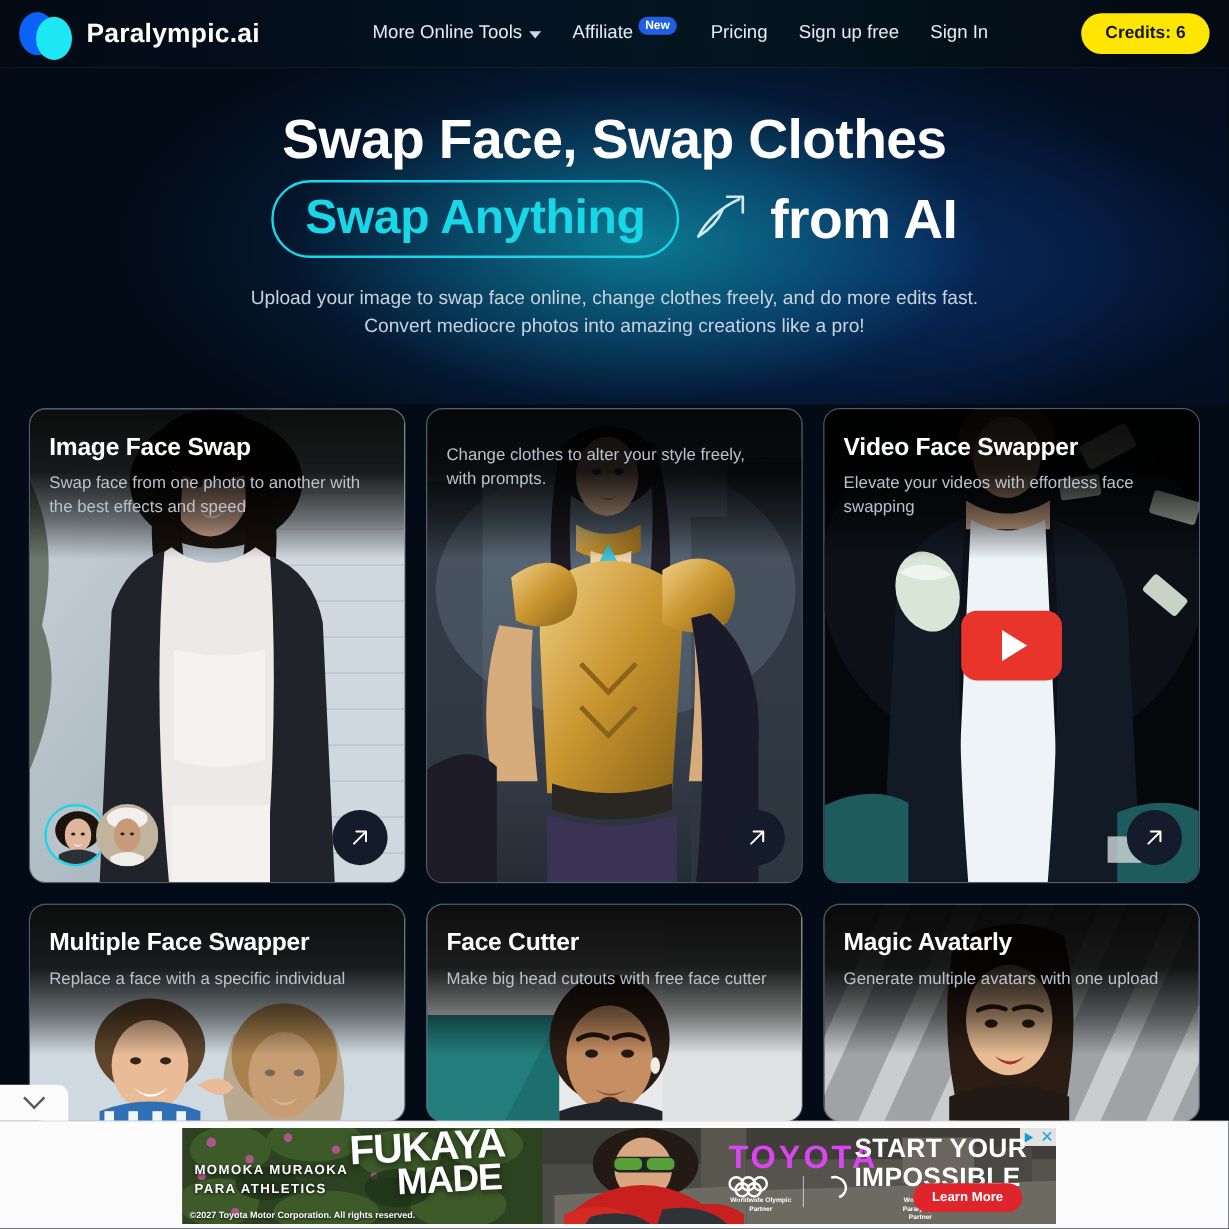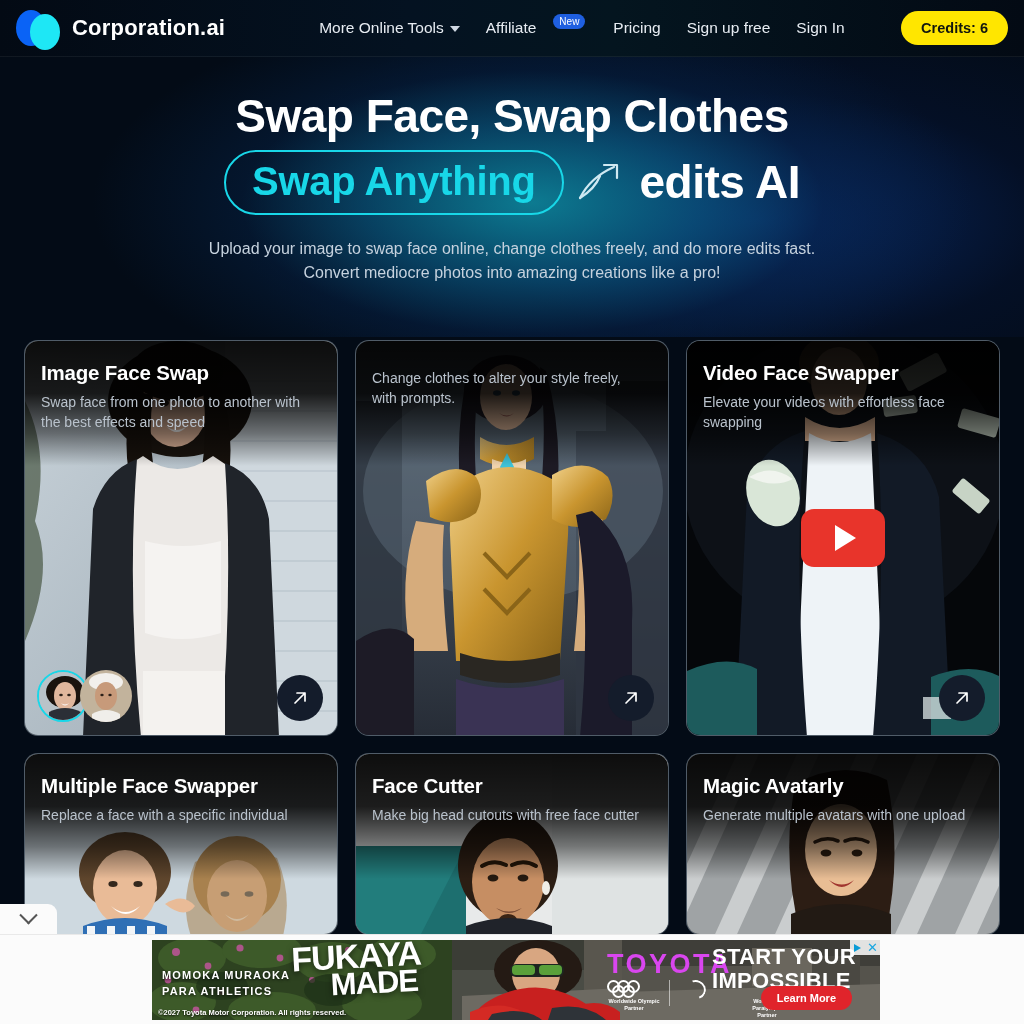--- a/index.html
+++ b/index.html
@@ -52,23 +52,23 @@
     white-space: nowrap;
   }
   .chev {
     width: 0; height: 0; position: relative; top: 1px;
     border-left: 5px solid transparent;
     border-right: 5px solid transparent;
     border-top: 6px solid #cfd8e3;
   }
   .new-badge {
     background: #1f5fe0; color: #fff;
-    font-size: 10px; font-weight: 400;
+    font-size: 10px; font-weight: 700;
     padding: 2px 6px; border-radius: 9px;
-    position: relative; top: -7px; left: -2px; margin-left: 13px;
+    position: relative; top: -7px; left: -2px;
   }
   #credits-btn {
     position: absolute; right: 16px; top: 11px;
     background: #ffe600; color: #11160f;
     font-size: 14.5px; font-weight: 700;
     padding: 9px 20px; border-radius: 20px;
     border: none; cursor: pointer;
     font-family: "Liberation Sans", sans-serif;
   }
 
@@ -293,21 +293,21 @@
 <body>
 
 <div id="page">
 
   <div id="header">
     <div class="brand">
       <div class="logo-mark">
         <div class="c1"></div>
           <div class="c2"></div>
       </div>
-      <div class="brand-name">Corporation.ai</div>
+      <div class="brand-name">Paralympic.ai</div>
     </div>
 
     <div id="nav">
       <div class="nav-link">
         <span>More Online Tools</span>
         <span class="chev"></span>
       </div>
       <div class="nav-link">
         <span>Affiliate</span>
         <span class="new-badge">New</span>
@@ -331,21 +331,21 @@
       <div class="h-line1">Swap Face, Swap Clothes</div>
       <div class="h-line2">
         <span class="pill">Swap Anything</span>
         <span class="swoosh">
           <svg width="56" height="42" viewBox="0 0 56 42" fill="none">
             <path d="M6 38 C12 26, 24 14, 40 7" stroke="#cfe9f2" stroke-width="2.2" stroke-linecap="round"></path>
             <path d="M6 38 C14 33, 22 26, 26 16" stroke="#cfe9f2" stroke-width="2.2" stroke-linecap="round"></path>
             <path d="M30 5 L43 5 L43 18" stroke="#cfe9f2" stroke-width="2.2" stroke-linecap="round" stroke-linejoin="round"></path>
           </svg>
         </span>
-        <span class="with-ai">edits AI</span>
+        <span class="with-ai">from AI</span>
       </div>
       <div class="sub">
         <div>Upload your image to swap face online, change clothes freely, and do more edits fast.</div>
         <div>Convert mediocre photos into amazing creations like a pro!</div>
       </div>
     </div>
   </div>
 
   <div id="cards">
 

